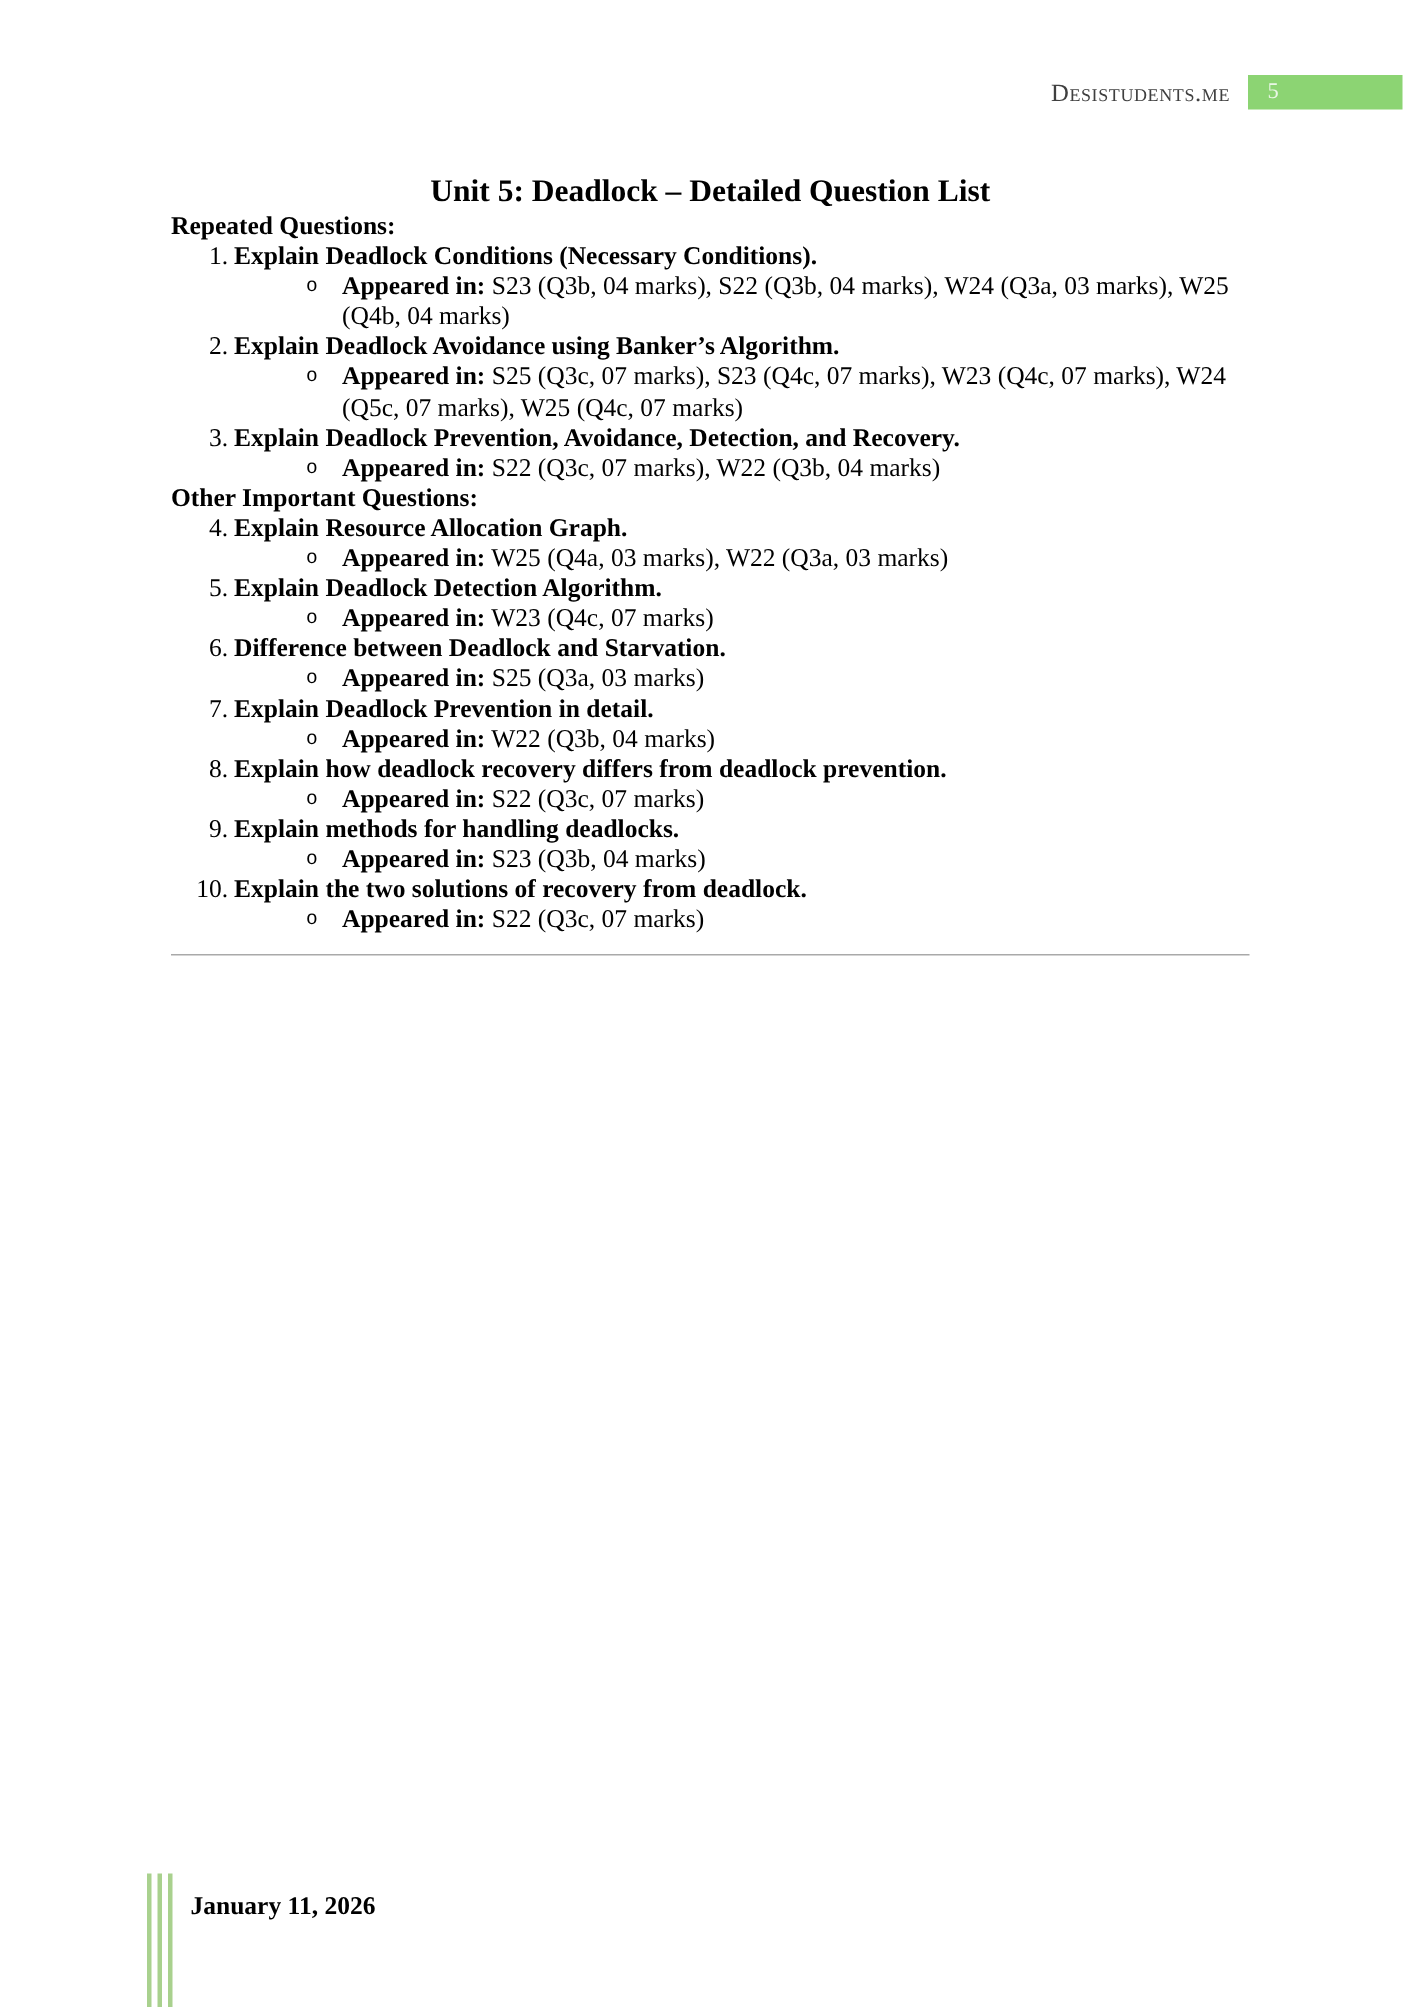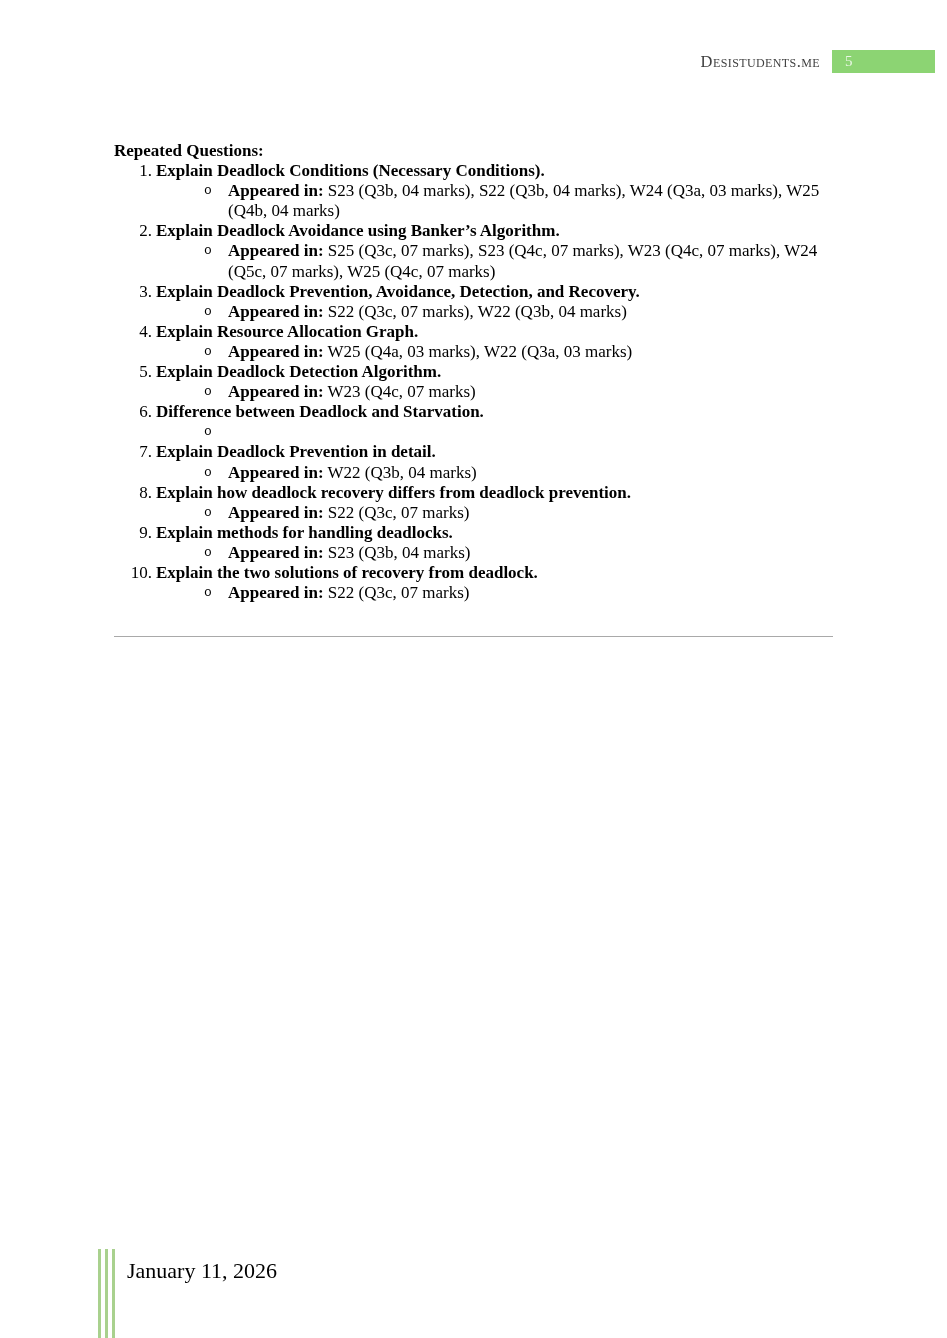--- a/index.html
+++ b/index.html
@@ -116,36 +116,38 @@
     width: 3px;
     height: 100%;
     background: #a9d18e;
     margin-right: 4px;
   }
   .stripe:last-child { margin-right: 0; }
   .footer-date {
     position: absolute;
     left: 127px;
     top: 1261px;
-    font-size: 22px;
+    font-size: 17px;
     line-height: 20px;
+    font-weight: bold;
   }
 </style>
 </head>
 <body>
 
 <div class="page">
 
   <div class="header">
     <span class="site-name">Desistudents.me</span>
     <span class="page-badge">
       <span class="num">5</span>
     </span>
   </div>
 
+  <div class="doc-title">Unit 5: Deadlock – Detailed Question List</div>
 
   <div class="content">
 
     <div class="section-heading">Repeated Questions:</div>
 
     <div class="q-row">
       <div class="q-num">1.</div>
       <div class="q-text">Explain Deadlock Conditions (Necessary Conditions).</div>
     </div>
     <div class="sub-row">
@@ -173,20 +175,21 @@
       <div class="q-text">Explain Deadlock Prevention, Avoidance, Detection, and Recovery.</div>
     </div>
     <div class="sub-row">
       <span class="sub-marker">o</span>
       <div class="sub-text">
         <span class="appeared-label">Appeared in:</span>
         <span>S22 (Q3c, 07 marks), W22 (Q3b, 04 marks)</span>
       </div>
     </div>
 
+    <div class="section-heading">Other Important Questions:</div>
 
     <div class="q-row">
       <div class="q-num">4.</div>
       <div class="q-text">Explain Resource Allocation Graph.</div>
     </div>
     <div class="sub-row">
       <span class="sub-marker">o</span>
       <div class="sub-text">
         <span class="appeared-label">Appeared in:</span>
         <span>W25 (Q4a, 03 marks), W22 (Q3a, 03 marks)</span>
@@ -204,20 +207,24 @@
         <span>W23 (Q4c, 07 marks)</span>
       </div>
     </div>
 
     <div class="q-row">
       <div class="q-num">6.</div>
       <div class="q-text">Difference between Deadlock and Starvation.</div>
     </div>
     <div class="sub-row">
       <span class="sub-marker">o</span>
+      <div class="sub-text">
+        <span class="appeared-label">Appeared in:</span>
+        <span>S25 (Q3a, 03 marks)</span>
+      </div>
     </div>
 
     <div class="q-row">
       <div class="q-num">7.</div>
       <div class="q-text">Explain Deadlock Prevention in detail.</div>
     </div>
     <div class="sub-row">
       <span class="sub-marker">o</span>
       <div class="sub-text">
         <span class="appeared-label">Appeared in:</span>

